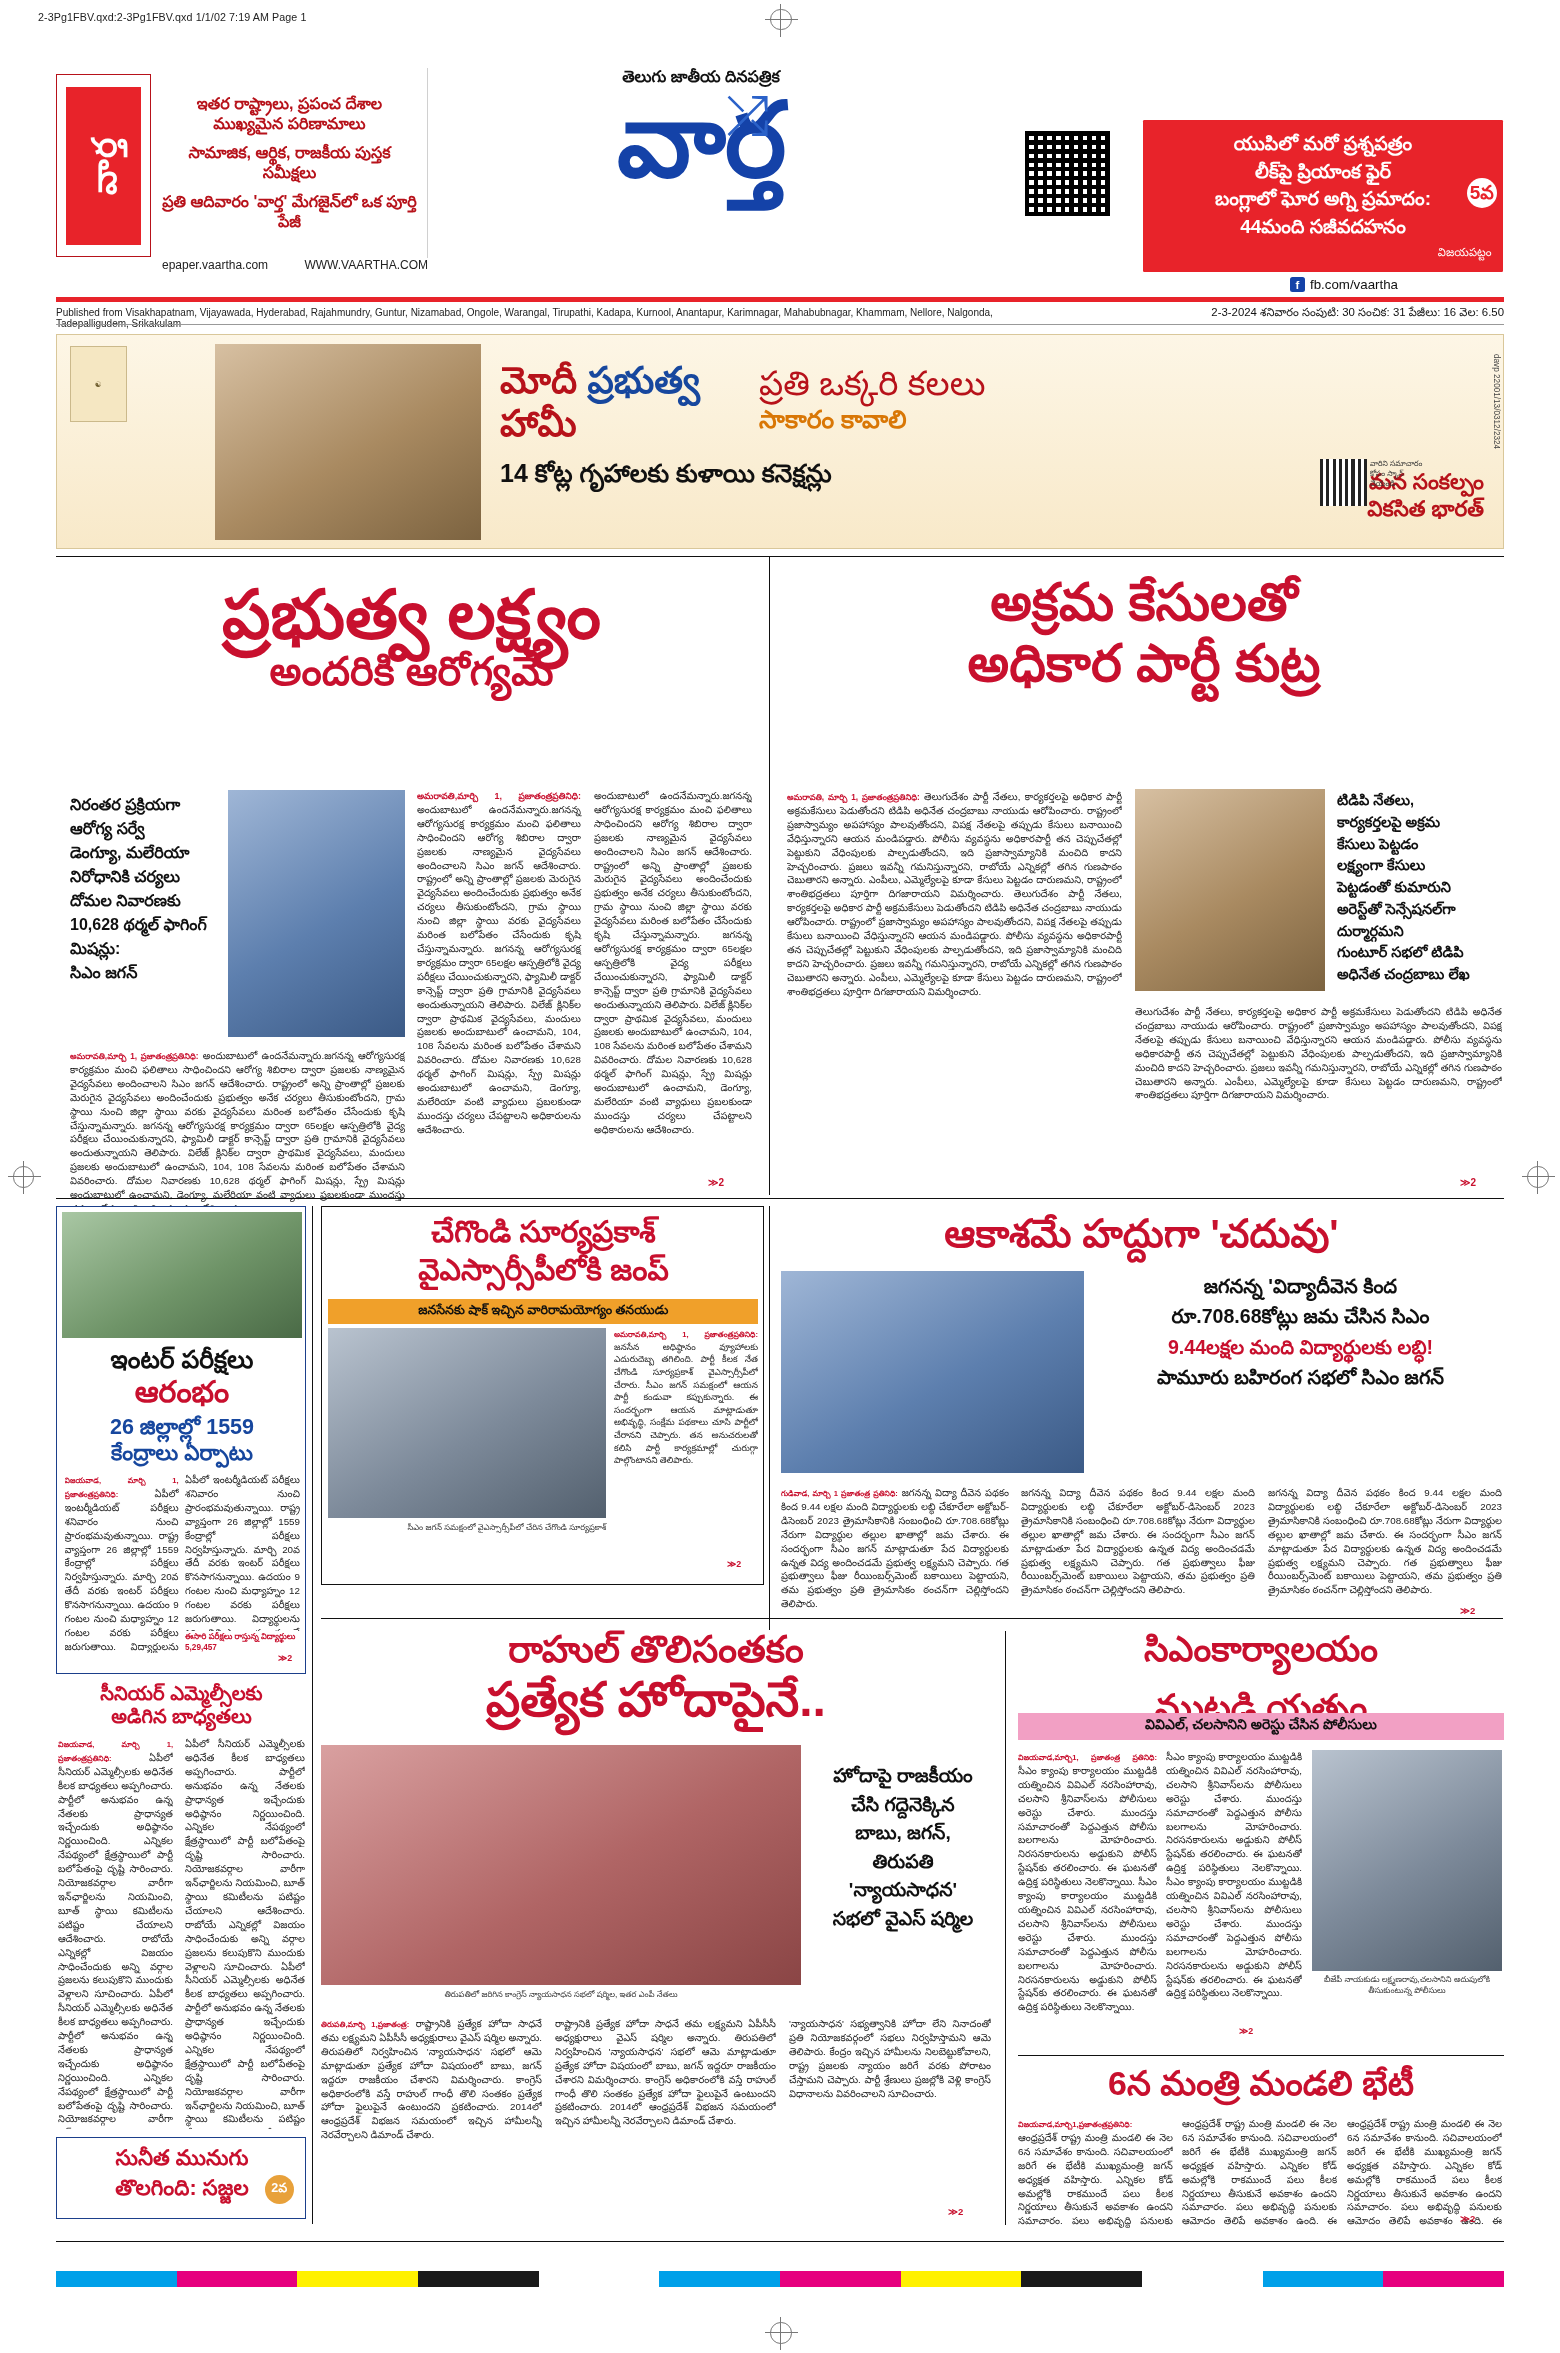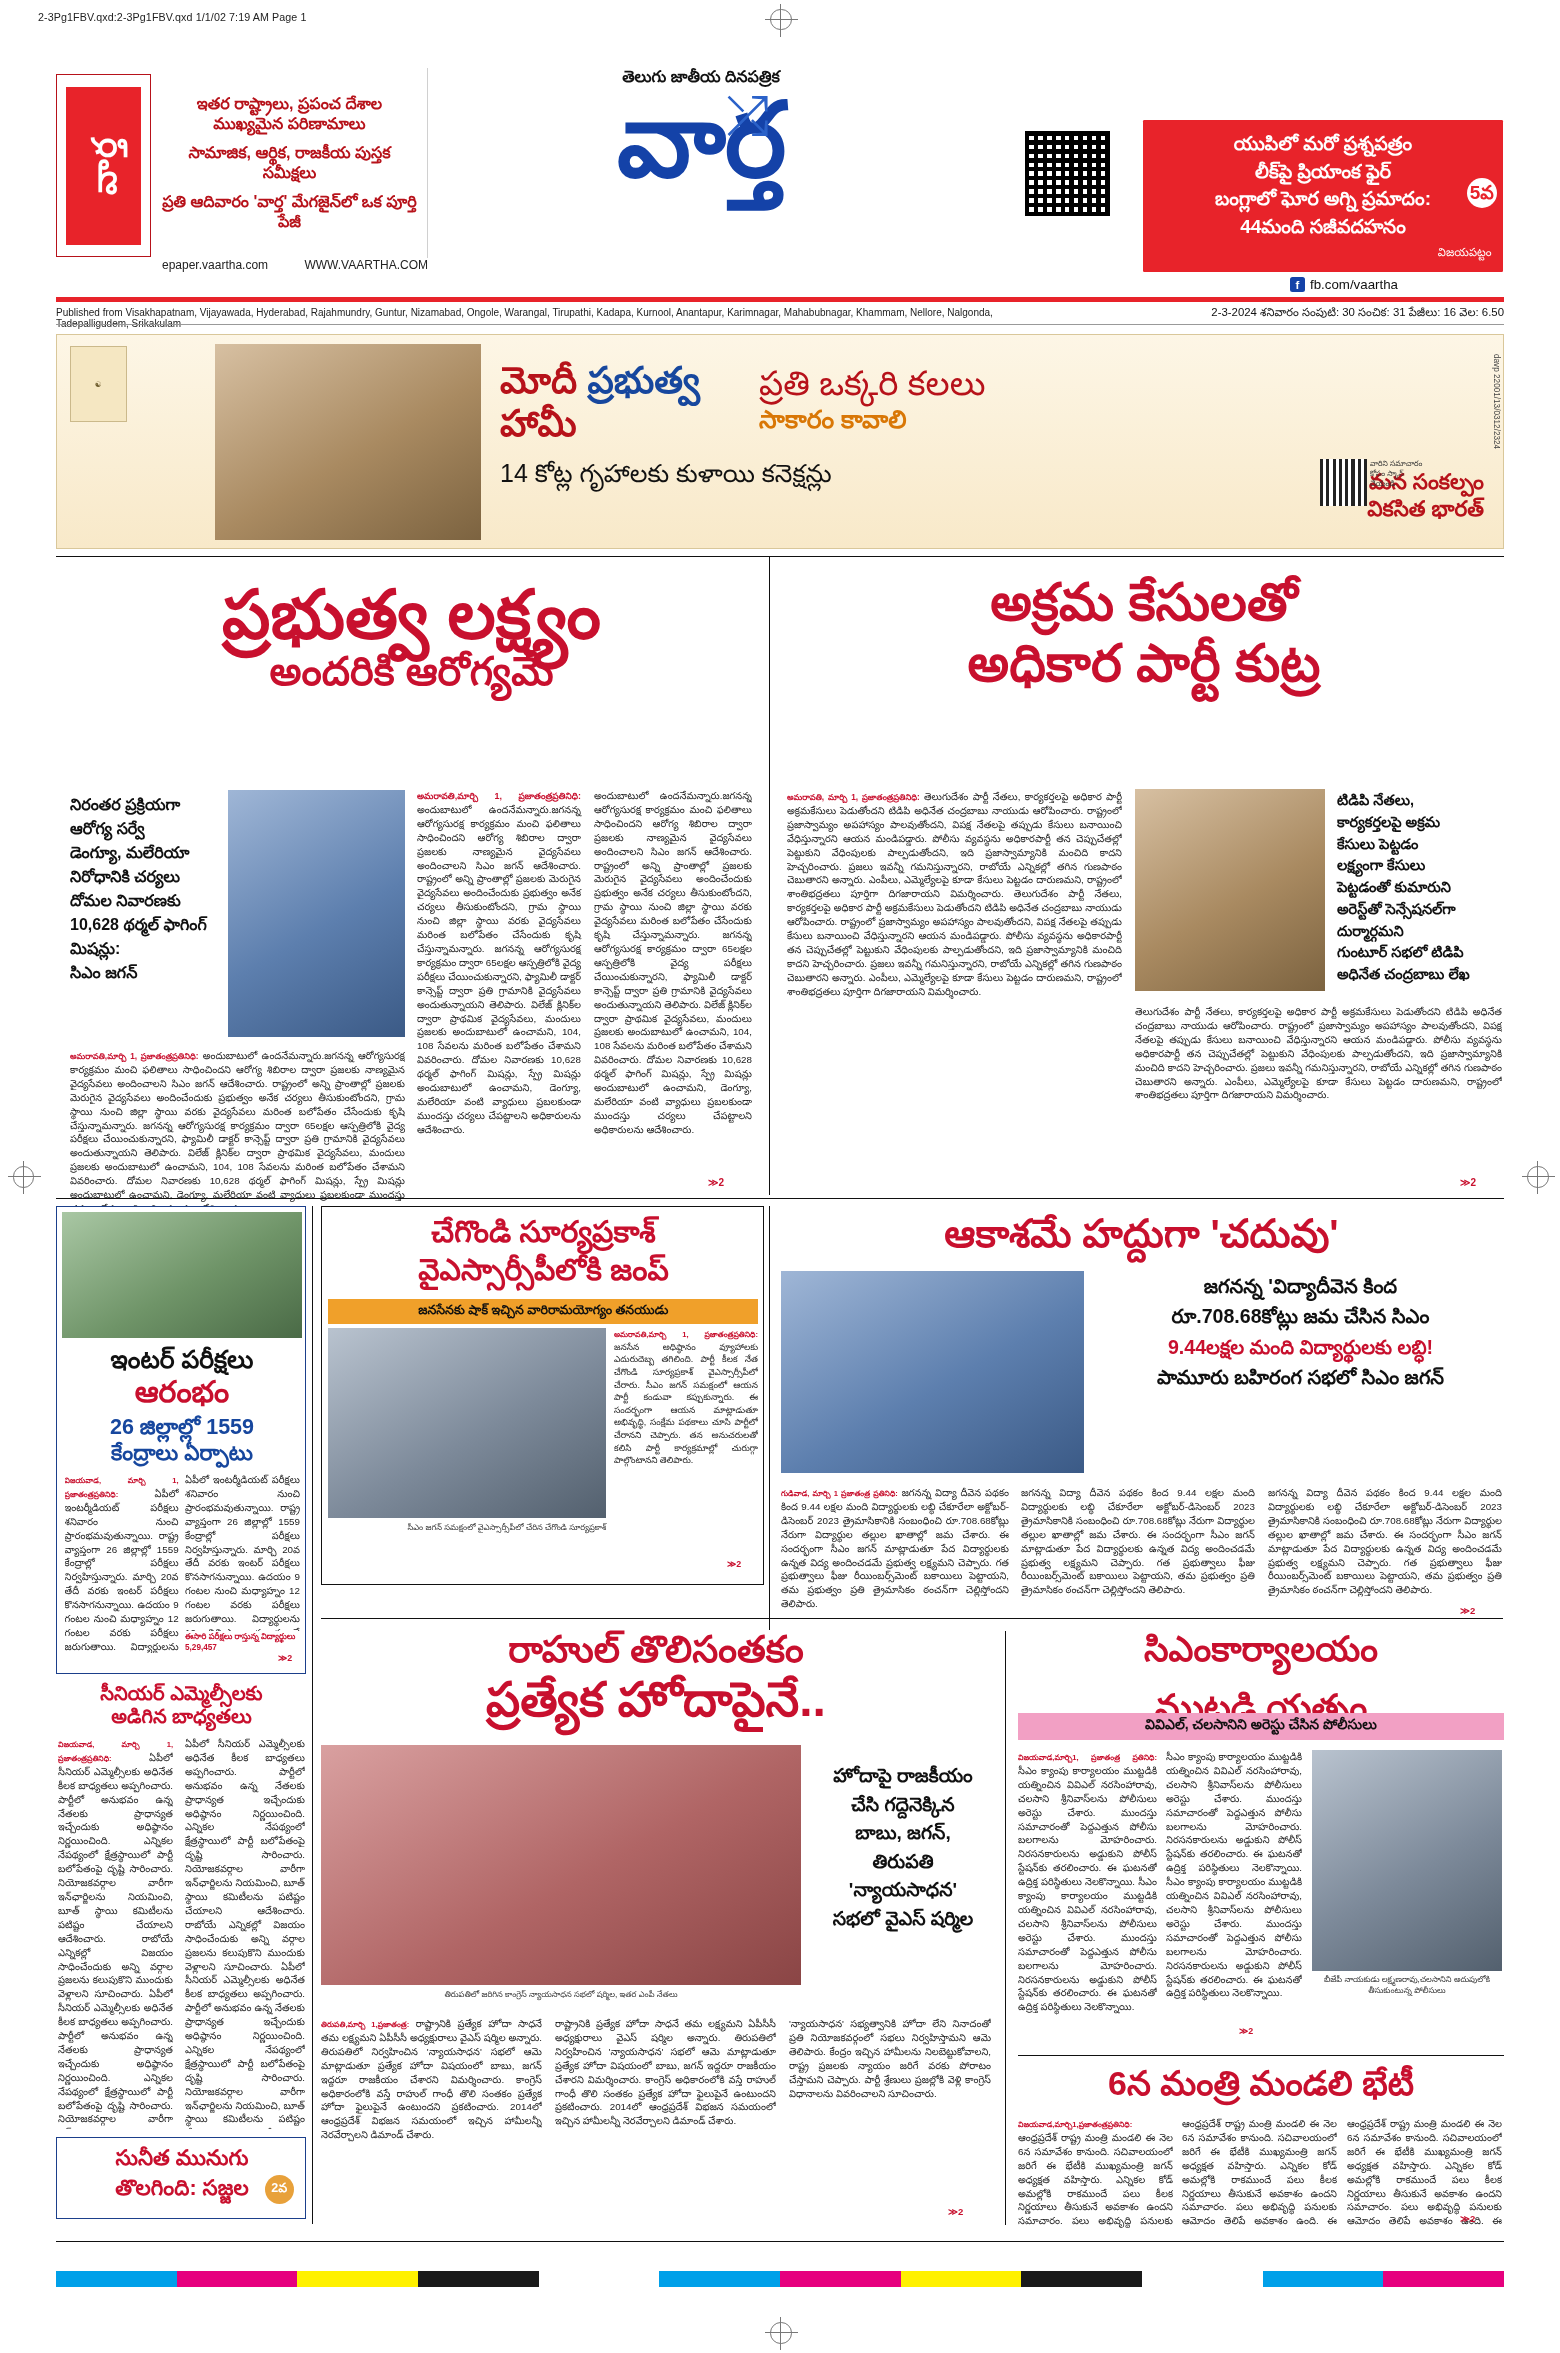--- a/index.html
+++ b/index.html
@@ -124,21 +124,21 @@
     background:#f5e7c2;border:0.6px solid #cbb98b;display:flex;align-items:center;justify-content:center;
     color:#6b5a2a;font-size:7.6px;text-align:center;padding:2.5px;}
   .ad-photo-l{position:absolute;left:158px;top:8.9px;width:266px;height:196px;
     background:linear-gradient(160deg,#c7a06a,#8e6a3c 60%,#6b4f2a);
   }
   .ad-photo-r{position:absolute;right:209px;top:8.9px;width:209px;height:196px;
     background:linear-gradient(160deg,#d9dde3,#9aa7b5 60%,#6d7a89);}
   .ad-t1{position:absolute;left:443px;top:25px;font-size:37px;font-weight:bold;color:#b7121a;}
   .ad-t1 span.b{color:#17479e;}
   .ad-t2{position:absolute;left:443px;top:68px;font-size:37px;font-weight:bold;color:#b7121a;}
-  .ad-t3{position:absolute;left:443px;top:124px;font-size:25px;font-weight:normal;color:#111;}
+  .ad-t3{position:absolute;left:443px;top:124px;font-size:25px;font-weight:bold;color:#111;}
   .ad-t4{position:absolute;right:19px;top:134px;font-size:21.5px;font-weight:bold;color:#b7121a;text-align:right;line-height:1.25;}
   .ad-qr{position:absolute;right:136px;top:124px;width:47px;height:47px;
     background:repeating-linear-gradient(90deg,#222 0 3.2px,#fff 3.2px 6.3px),repeating-linear-gradient(0deg,#222 0 3.2px,#fff 3.2px 6.3px);}
   .ad-qrtxt{position:absolute;right:76px;top:124px;width:57px;font-size:7.6px;color:#333;line-height:1.3;}
   .ad-side{position:absolute;right:2.5px;top:19px;font-size:8.2px;color:#444;writing-mode:vertical-rl;}
 
   
   .hl { font-weight:bold; line-height:1.05; }
   .red { color:#c8102e; }
   .blue { color:#17479e; }

